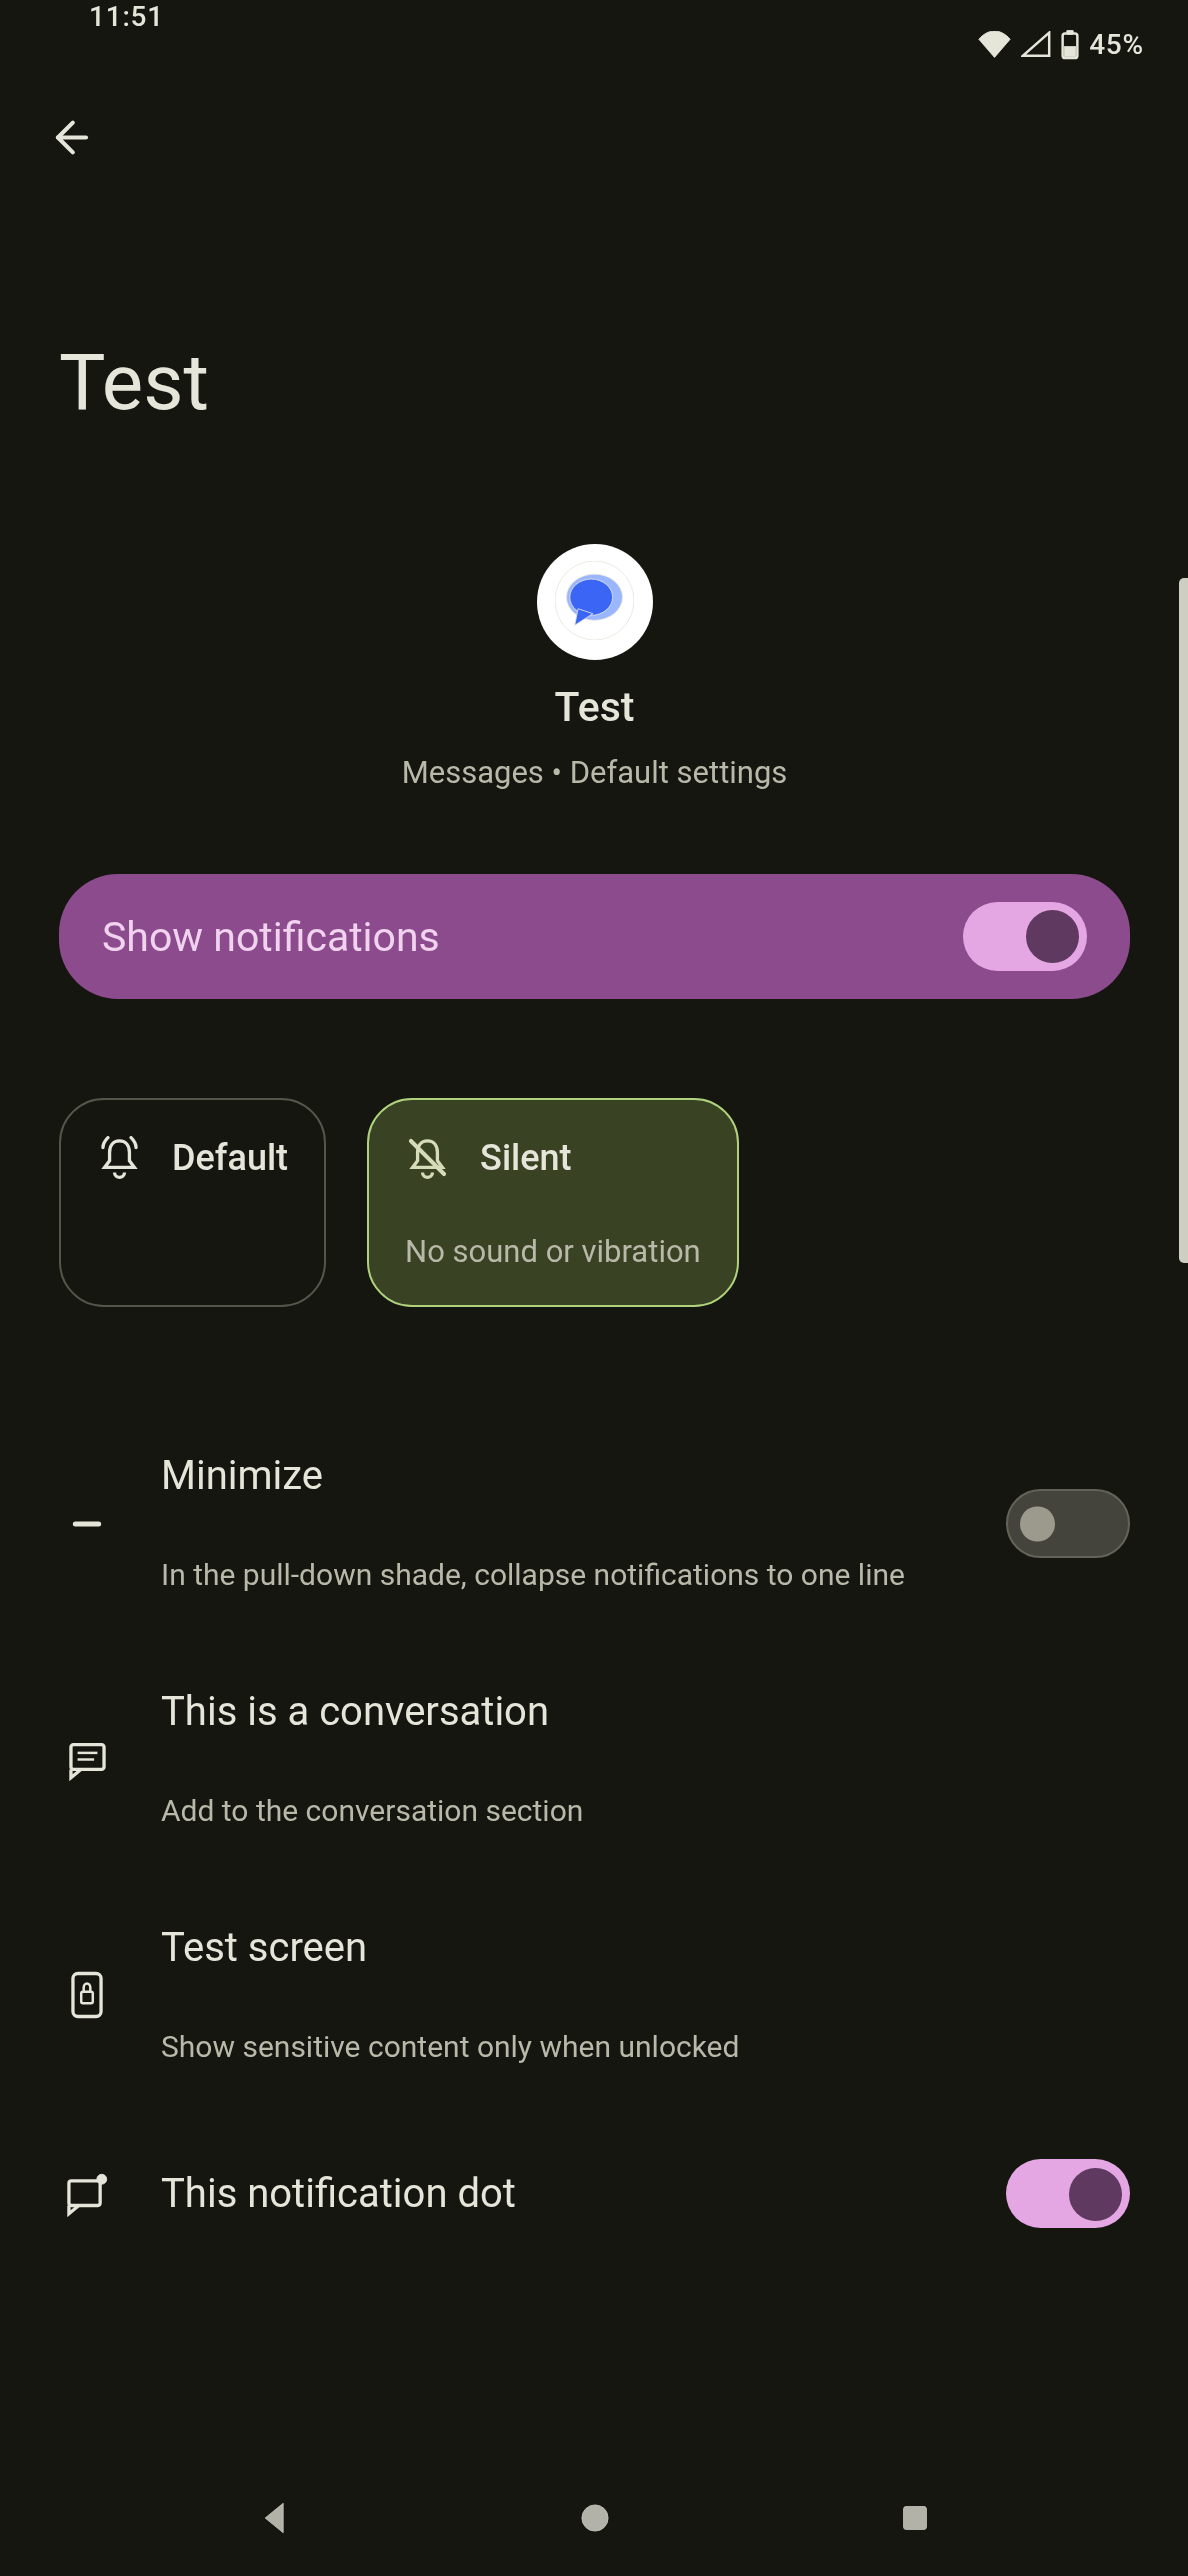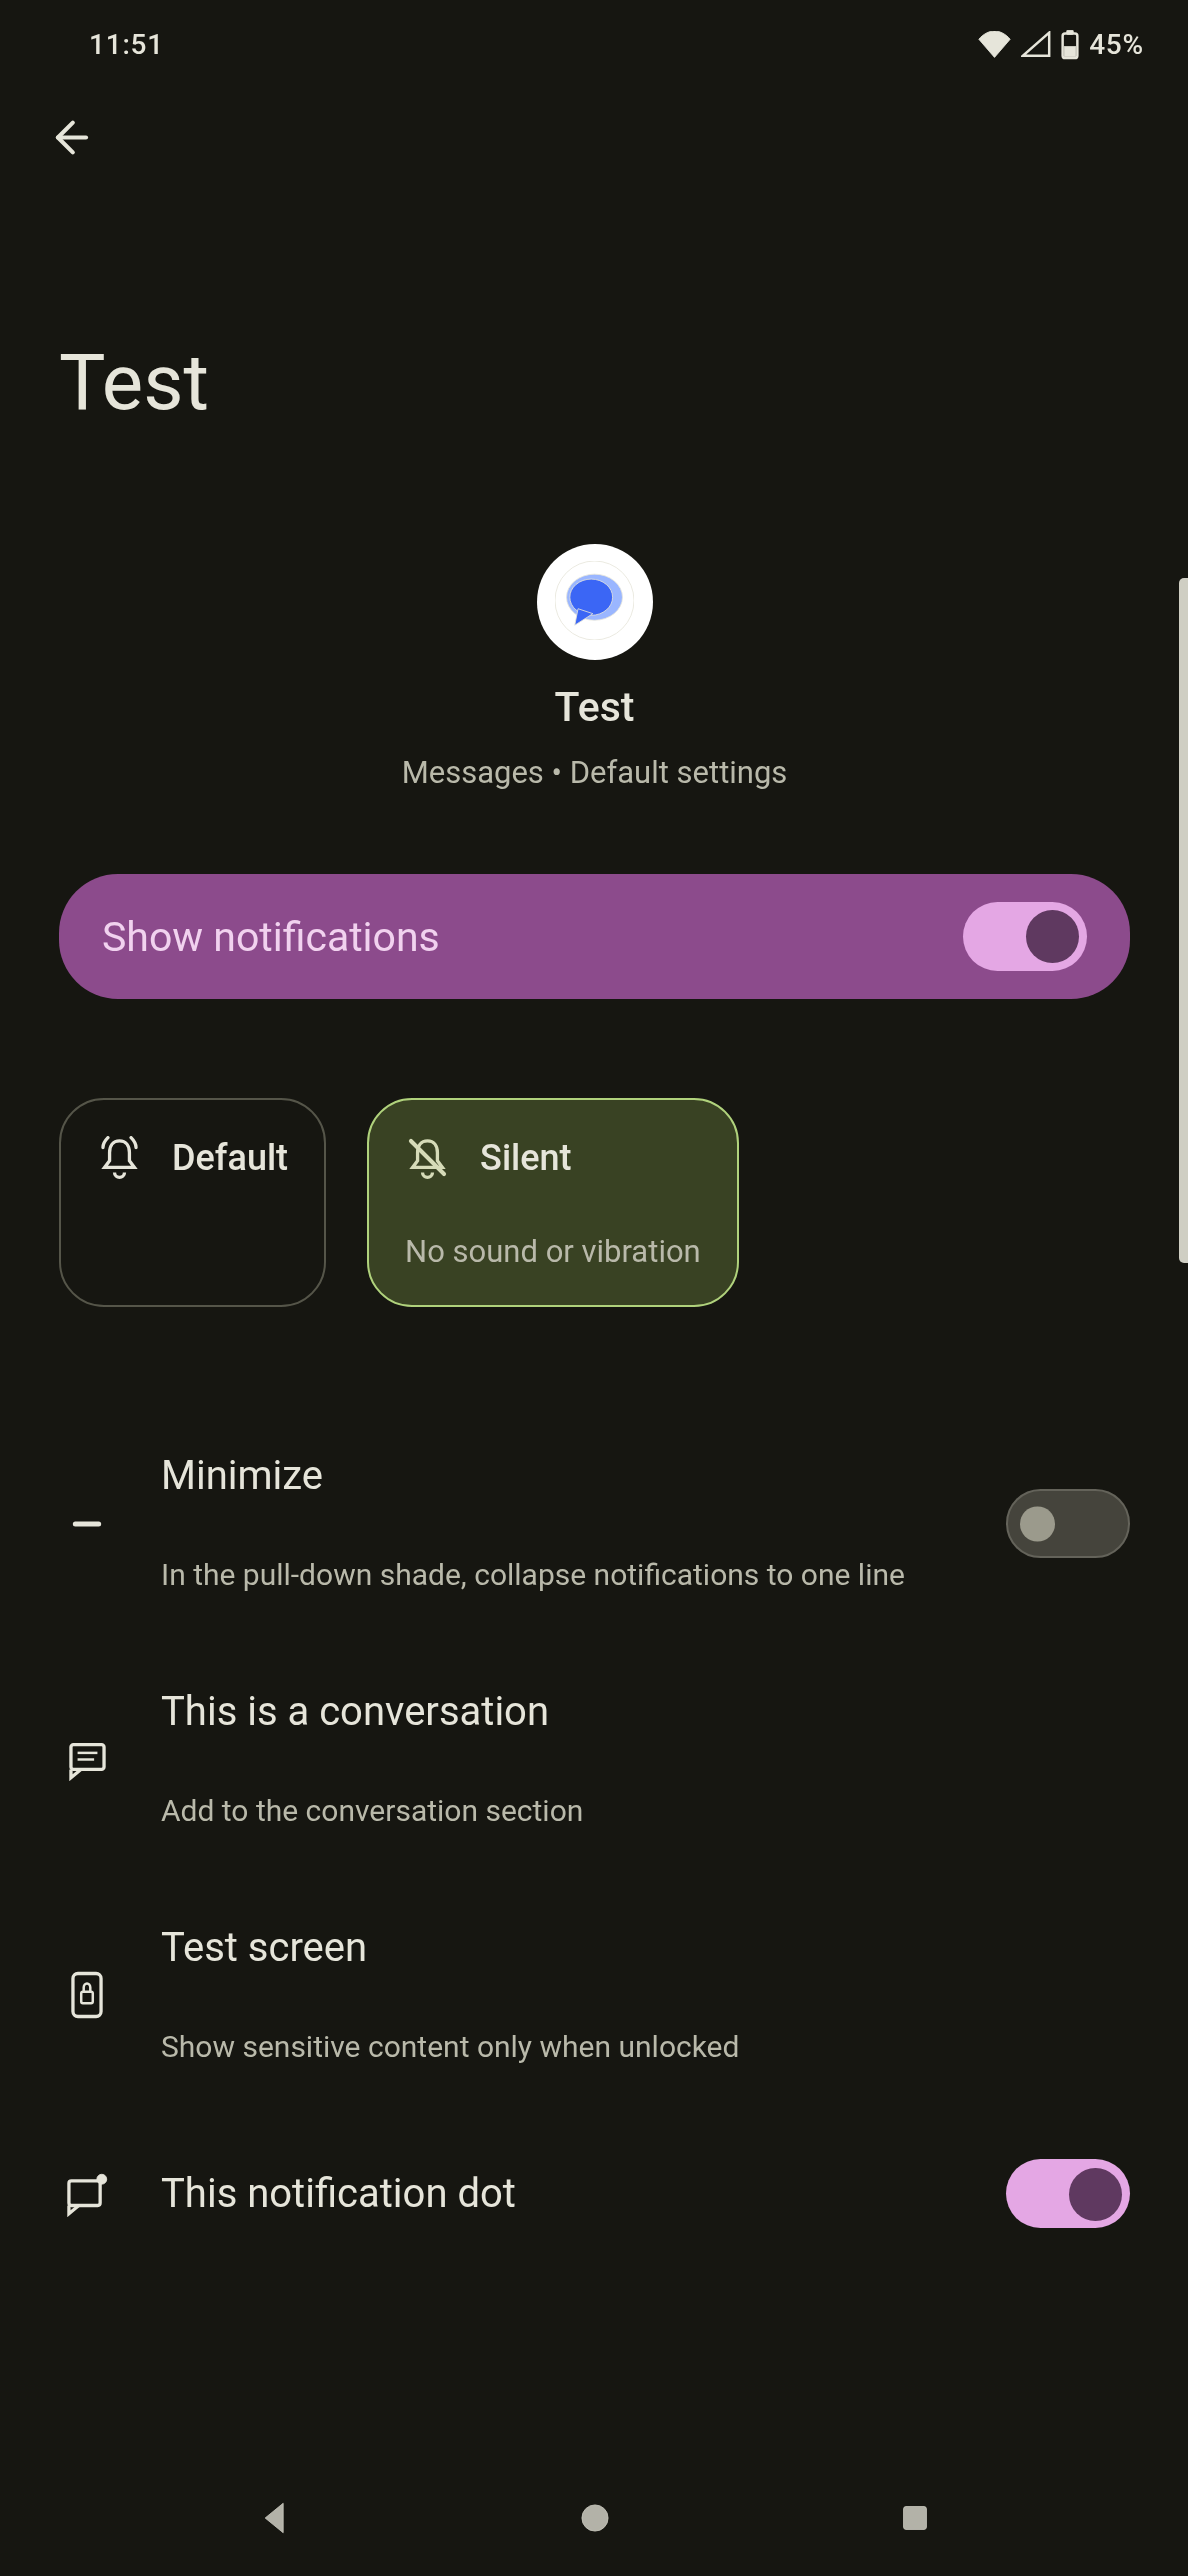--- a/index.html
+++ b/index.html
@@ -32,21 +32,20 @@
   .screen {
     position: relative;
     width: 1189px;
     height: 2576px;
   }
 
   
   .status-bar {
     display: flex;
     justify-content: space-between;
-    align-items: center;
     height: 89px;
     padding: 0 45px 0 89px;
     font-size: 28px;
     font-weight: 500;
     letter-spacing: 0.8px;
   }
   .status-right { display: flex; align-items: center; gap: 10px; }
   .status-right svg { display: block; }
 
   

